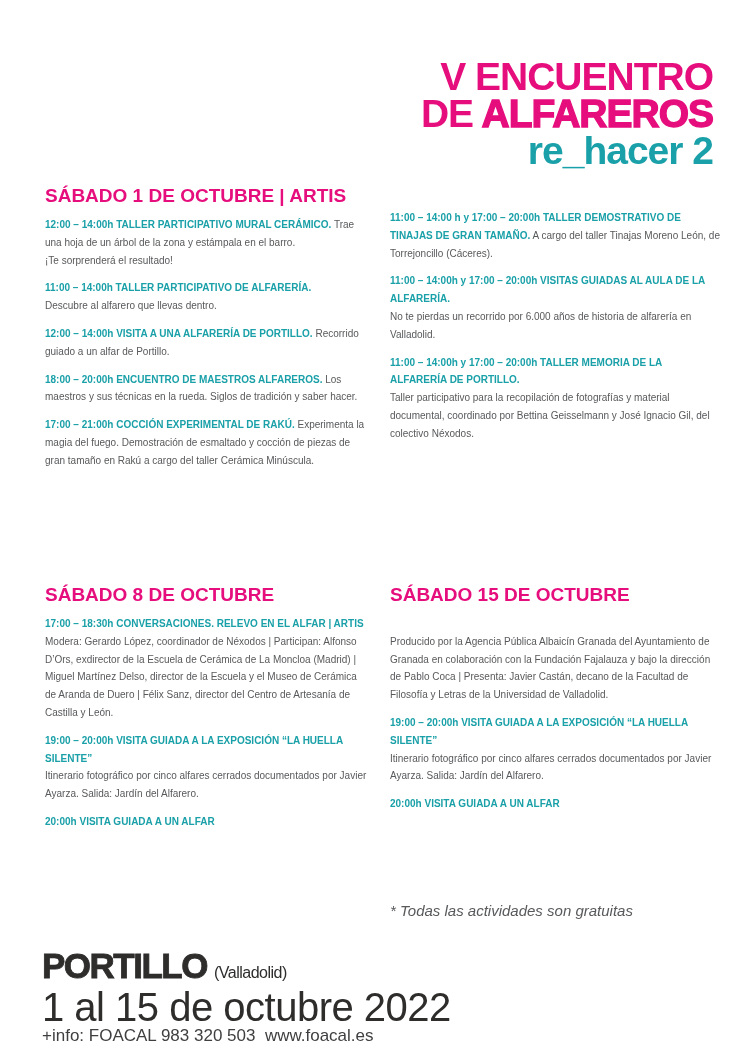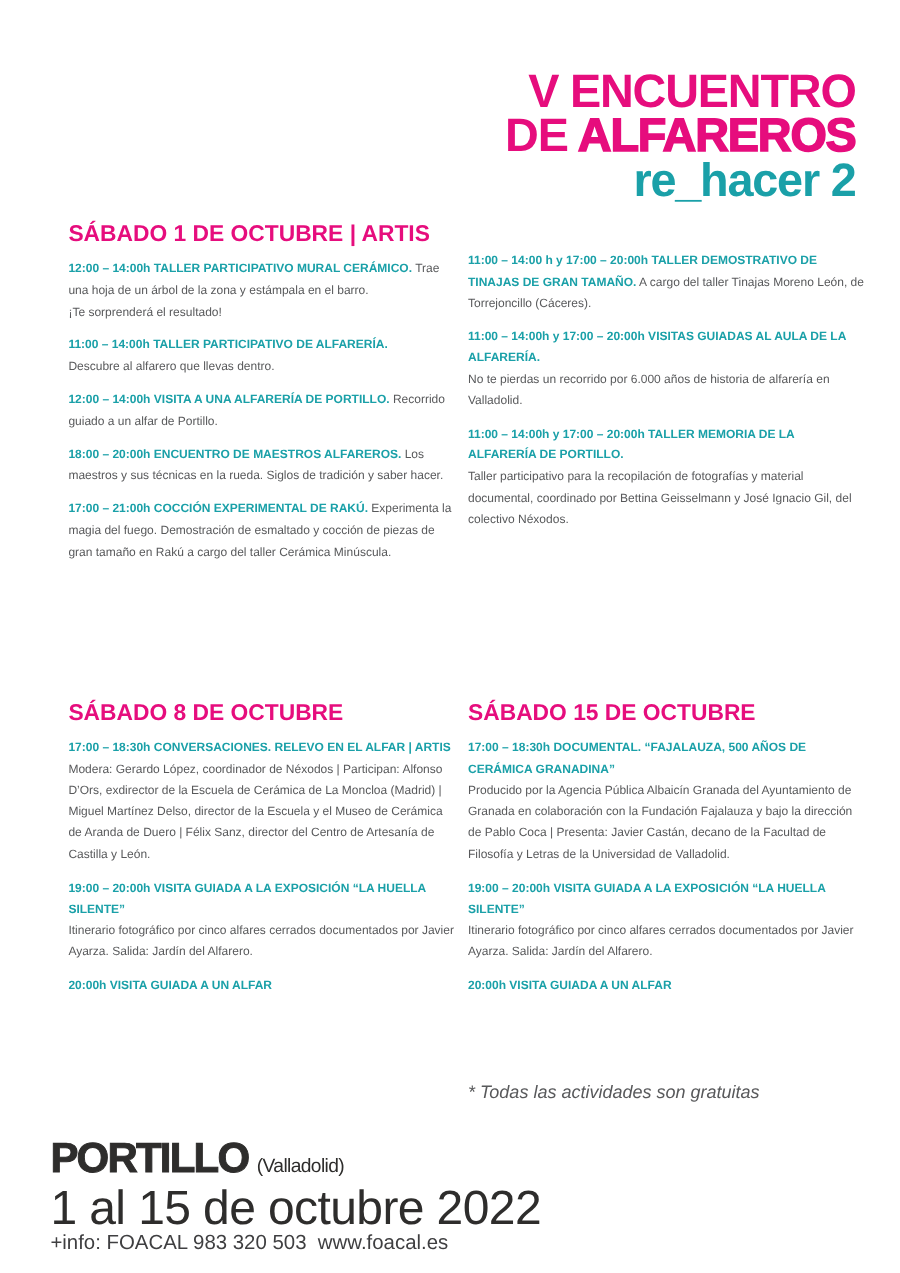--- a/index.html
+++ b/index.html
@@ -10,21 +10,21 @@
 
   
   .title-block { position:absolute; top:38px; right:37px; text-align:right;
                  font-size:39px; line-height:37px; letter-spacing:-1px; font-weight:700;margin-top:20px; }
   .t-pink { color:#e60d7d; }
   .t-teal { color:#1aa0a8; }
   .t-heavy { -webkit-text-stroke:1.3px #e60d7d; }
 
   
   .col { position:absolute; }
-  .col-left  { left:57px;  top:185px; width:325px; }
+  .col-left  { left:45px;  top:185px; width:325px; }
   .col-right { left:390px; top:209px; width:330px; }
   .col-left  .section:first-of-type { height:399px; }
   .col-right .section:first-of-type { height:375px; }
   .section { display:block; }
   .sec-header { margin:0 0 9px 0; font-size:19px; font-weight:700;
                 color:#e60d7d; letter-spacing:0; }
   .entry { margin:0 0 10px 0; font-size:10px; line-height:17.8px;
            white-space:pre-line; }
   .ehead { color:#1aa0a8; font-weight:700; }
   .edesc { color:#58595b; font-weight:400; }
@@ -79,21 +79,21 @@
   <div class="col col-right">
       <section class="section">
         <p class="entry"><span class="ehead">11:00 – 14:00 h y 17:00 – 20:00h TALLER DEMOSTRATIVO DE TINAJAS DE GRAN TAMAÑO.</span><span class="edesc"> A cargo del taller Tinajas Moreno León, de Torrejoncillo (Cáceres).</span></p>
         <p class="entry"><span class="ehead">11:00 – 14:00h y 17:00 – 20:00h VISITAS GUIADAS AL AULA DE LA ALFARERÍA.</span><span class="edesc">
 No te pierdas un recorrido por 6.000 años de historia de alfarería en Valladolid.</span></p>
         <p class="entry"><span class="ehead">11:00 – 14:00h y 17:00 – 20:00h TALLER MEMORIA DE LA ALFARERÍA DE PORTILLO.</span><span class="edesc">
 Taller participativo para la recopilación de fotografías y material documental, coordinado por Bettina Geisselmann y José Ignacio Gil, del colectivo Néxodos.</span></p>
       </section>
       <section class="section">
         <h2 class="sec-header">SÁBADO 15 DE OCTUBRE</h2>
-        <p class="entry"><span class="ehead">17:00 – 18:30h  DOCUMENTAL. “FAJALAUZA, 500 AÑOS DE CERÁMICA GRANADINA”</span><span class="edesc">
+        <p class="entry"><span class="edesc">
 Producido por la Agencia Pública Albaicín Granada del Ayuntamiento de Granada en colaboración con la Fundación Fajalauza y bajo la dirección de Pablo Coca | Presenta: Javier Castán, decano de la Facultad de Filosofía y Letras de la Universidad de Valladolid.</span></p>
         <p class="entry"><span class="ehead">19:00 – 20:00h  VISITA GUIADA A LA EXPOSICIÓN “LA HUELLA SILENTE”</span><span class="edesc">
 Itinerario fotográfico por cinco alfares cerrados documentados por Javier Ayarza. Salida: Jardín del Alfarero.</span></p>
         <p class="entry"><span class="ehead">20:00h VISITA GUIADA A UN ALFAR</span></p>
       </section>
     </div>
 
   <div class="footnote">* Todas las actividades son gratuitas</div>
 
   <div class="footer">

